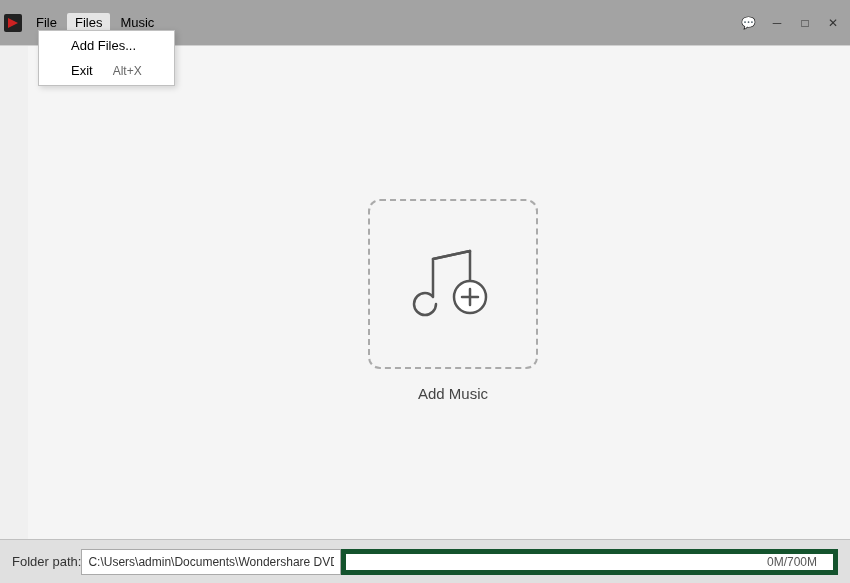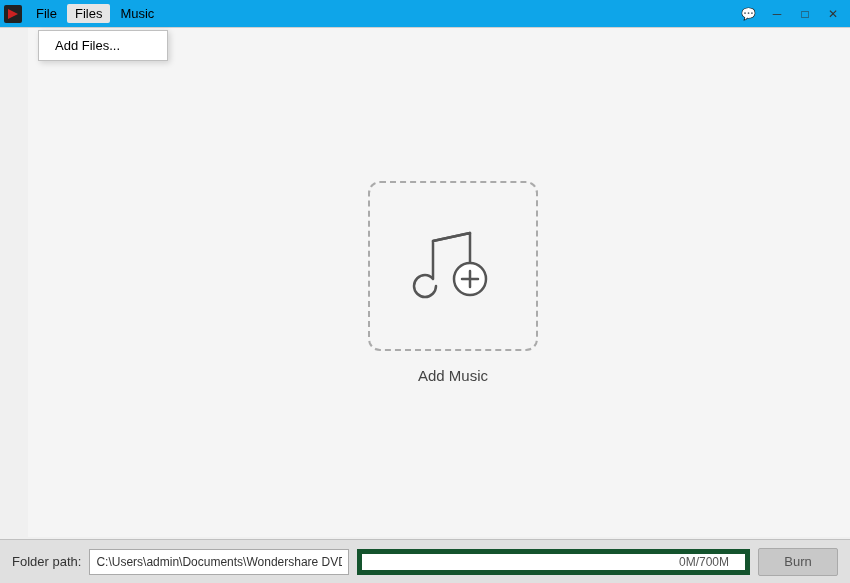--- a/index.html
+++ b/index.html
@@ -13,22 +13,22 @@
       overflow: hidden;
       position: relative;
       user-select: none;
     }
 
     
     .title-bar {
       display: flex;
       align-items: center;
       justify-content: space-between;
-      background: #0ea5e9;
-      height: 28px;
+      background: #a3a3a3;
+      height: 46px;
       padding: 0 4px;
       border-bottom: 1px solid #d0d0d0;
     }
 
     .title-bar-left {
       display: flex;
       align-items: center;
       gap: 4px;
     }
 
@@ -77,21 +77,21 @@
     
     .dropdown-menu {
       position: absolute;
       top: 30px;
       left: 38px;
       background: #fff;
       border: 1px solid #c0c0c0;
       box-shadow: 2px 2px 6px rgba(0,0,0,0.15);
       z-index: 100;
       min-width: 130px;
-      padding: 2px 0;
+      padding: 2px 16px;
     }
 
     .dropdown-item {
       display: flex;
       align-items: center;
       justify-content: space-between;
       padding: 5px 16px;
       cursor: pointer;
       font-size: 13px;
       color: #000;
@@ -150,21 +150,20 @@
       position: absolute;
       bottom: 0;
       left: 0;
       right: 0;
       height: 44px;
       background: #e0e0e0;
       border-top: 1px solid #c0c0c0;
       display: flex;
       align-items: center;
       padding: 0 12px;
-      gap: 8px;
     }
 
     .folder-label {
       font-size: 13px;
       color: #333;
       white-space: nowrap;
     }
 
     .folder-path-input {
       flex: 0 0 260px;
@@ -230,20 +229,24 @@
     <div class="title-btn">─</div>
     <div class="title-btn">□</div>
     <div class="title-btn close">✕</div>
   </div>
 </div>
 
 <div class="dropdown-menu">
   <div class="dropdown-item">
     <span>Add Files...</span>
   </div>
+  <div class="dropdown-item">
+    <span>Exit</span>
+    <span class="shortcut">Alt+X</span>
+  </div>
 </div>
 
 <div class="main-content">
   <div class="add-music-area">
     <div class="dashed-box">
 
       <svg class="music-icon-svg" viewBox="0 0 110 110" fill="none" xmlns="http://www.w3.org/2000/svg">
 
         <path d="M38 75 C38 81 33 86 27 86 C21 86 16 81 16 75 C16 69 21 64 27 64 C30 64 33 65.5 35 68 L35 30 L72 22 L72 52" stroke="#555" stroke-width="2.5" stroke-linecap="round" stroke-linejoin="round" fill="none"></path>
 
@@ -257,14 +260,13 @@
     <div class="add-music-label">Add Music</div>
   </div>
 </div>
 
 <div class="status-bar">
   <span class="folder-label">Folder path:</span>
   <input class="folder-path-input" type="text" readonly="" value="C:\Users\admin\Documents\Wondershare DVD Creat..." style="">
   <div class="storage-bar-container">
     <span class="storage-text">0M/700M</span>
   </div>
-  <div class="burn-btn">Burn</div>
 </div>
 
 </body></html>

